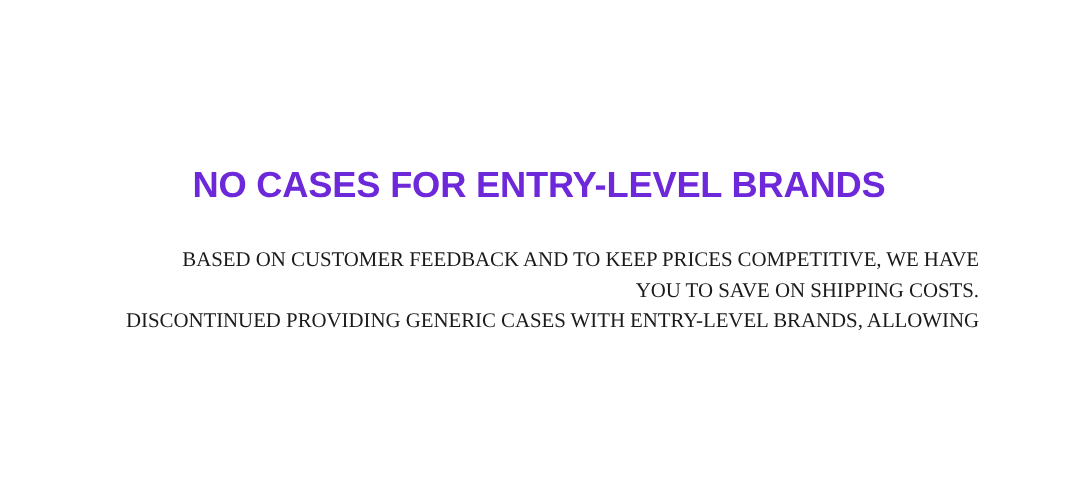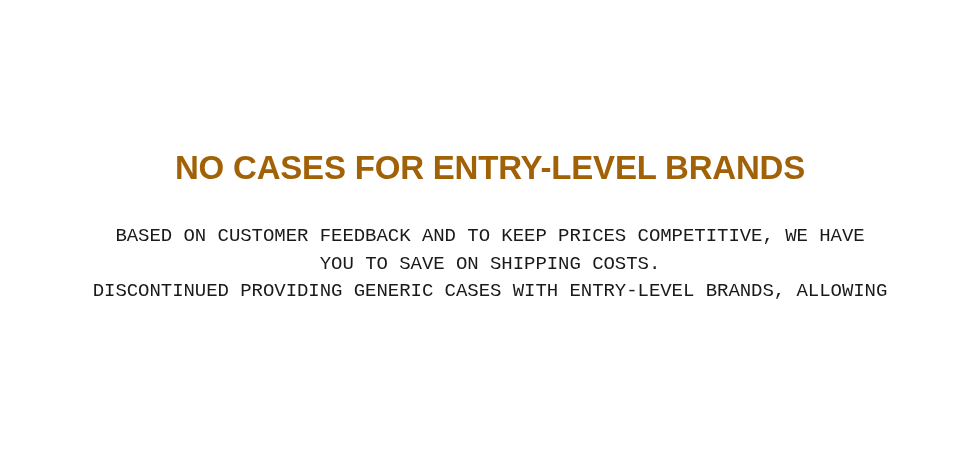--- a/index.html
+++ b/index.html
@@ -35,37 +35,37 @@
     align-items: center;
   }
 
   .banner-heading {
     margin: 0;
     font-family: "Liberation Sans", sans-serif;
     font-size: 33px;
     line-height: 36px;
     font-weight: 700;
     letter-spacing: -0.2px;
-    color: #a16207;
+    color: #6d28d9;
     text-align: center;
     text-transform: uppercase;
     white-space: nowrap;
   }
 
   .banner-body {
     margin: 0;
     margin-top: 37px;
     width: 800px;
-    font-family: Liberation Mono, monospace;
+    font-family: Liberation Serif, serif;
     font-size: 19px;
     line-height: 27.5px;
     font-weight: 400;
     letter-spacing: -0.05px;
     color: #1a1a1a;
-    text-align: center;
+    text-align: right;
     text-transform: uppercase;
   }
 
   .body-line {
     display: block;
   }
 </style>
 </head>
 <body>
 

